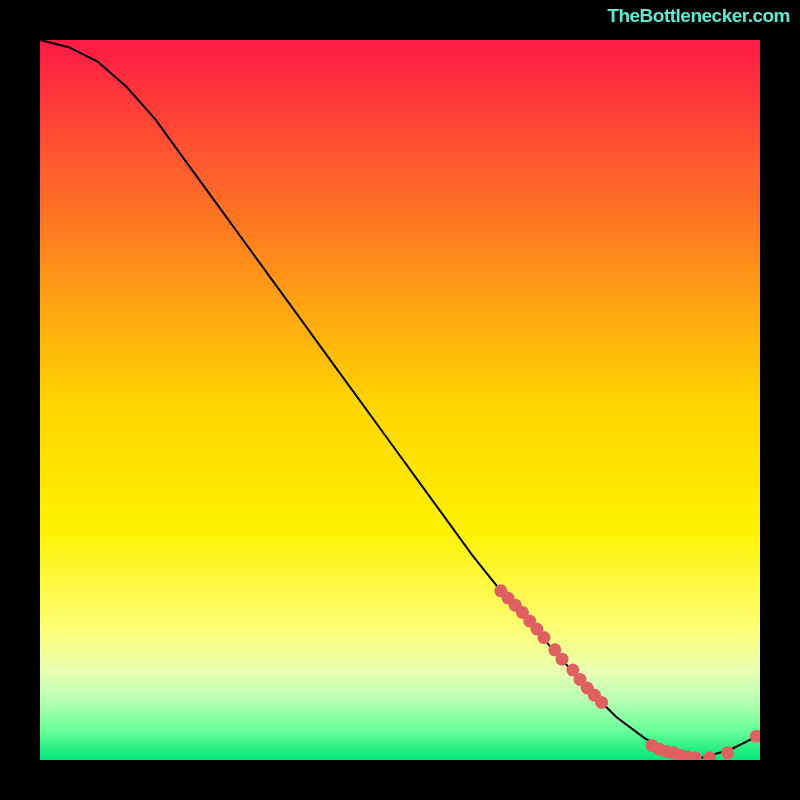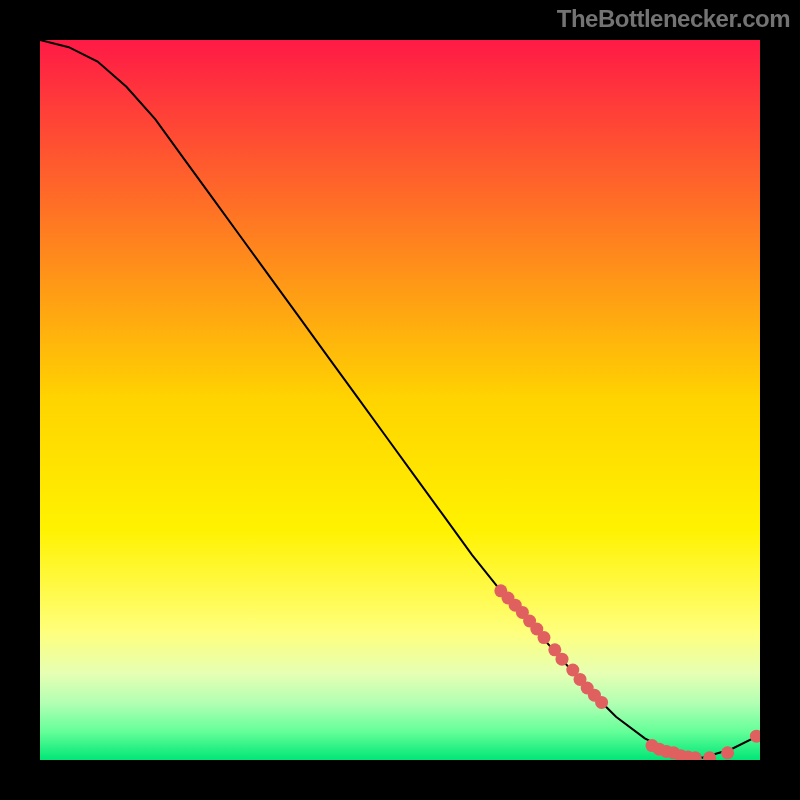--- a/index.html
+++ b/index.html
@@ -11,23 +11,23 @@
 .outer {
   width: 800px;
   height: 800px;
   position: relative;
   background: #000;
 }
 .watermark {
   position: absolute;
   top: 5px;
   right: 10px;
-  font-size: 24px;
+  font-size: 19px;
   font-weight: bold;
-  color: #737373;
+  color: #5eead4;
   letter-spacing: -0.5px;
   z-index: 3;
 }
 svg.plot {
   position: absolute;
   top: 40px;
   left: 40px;
   width: 720px;
   height: 720px;
 }

